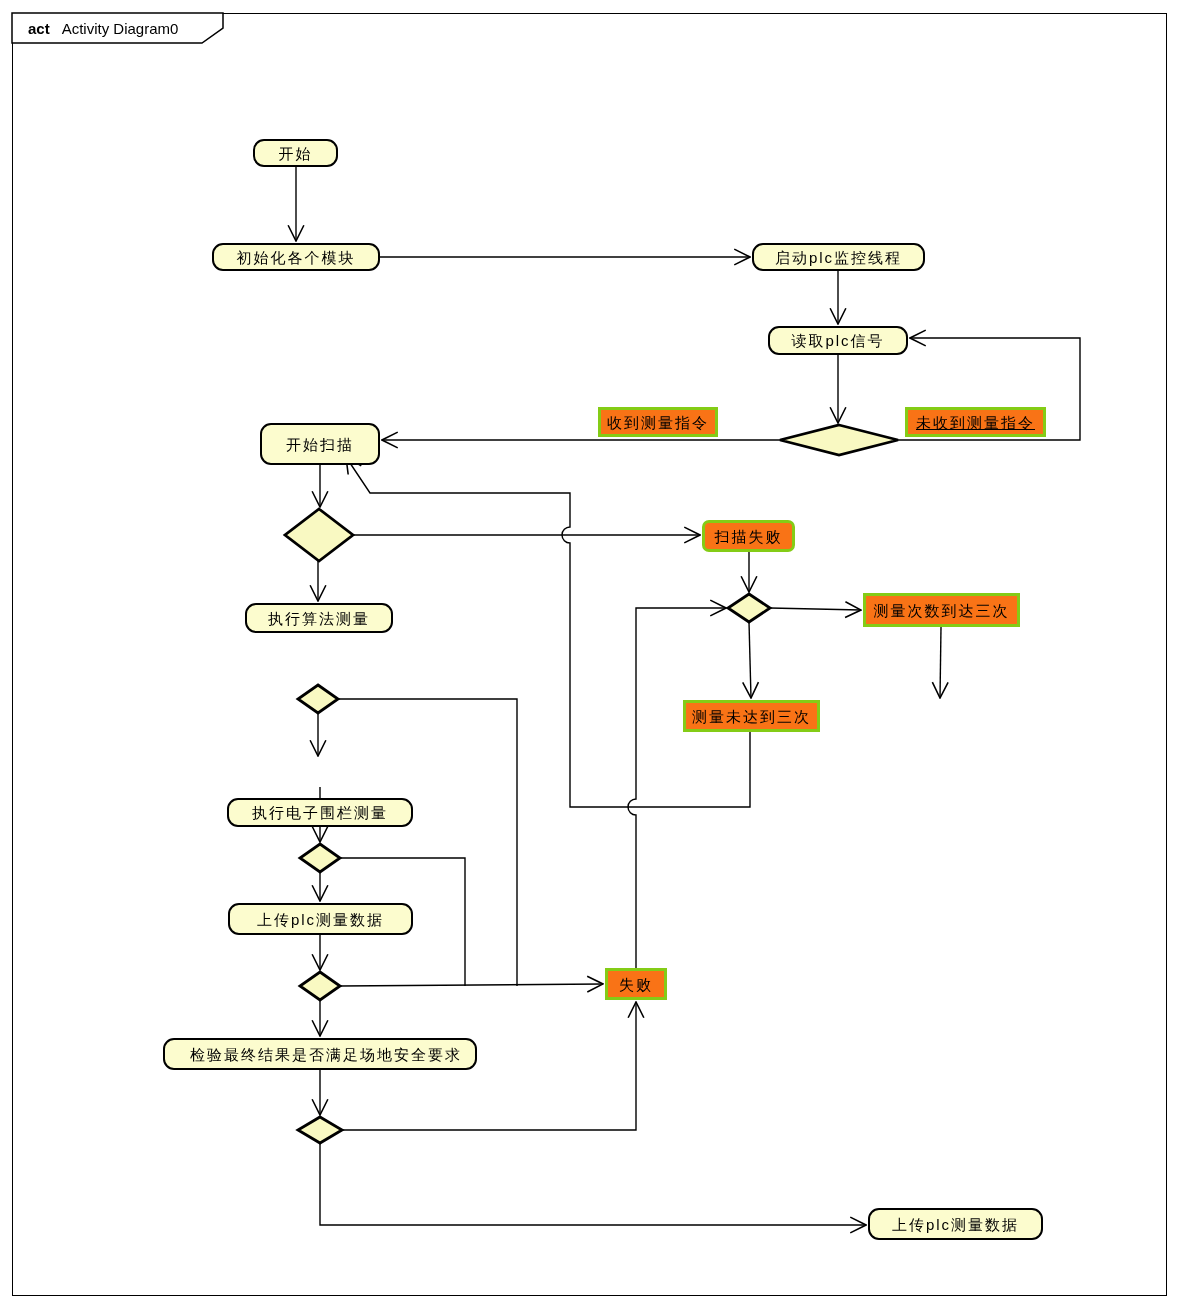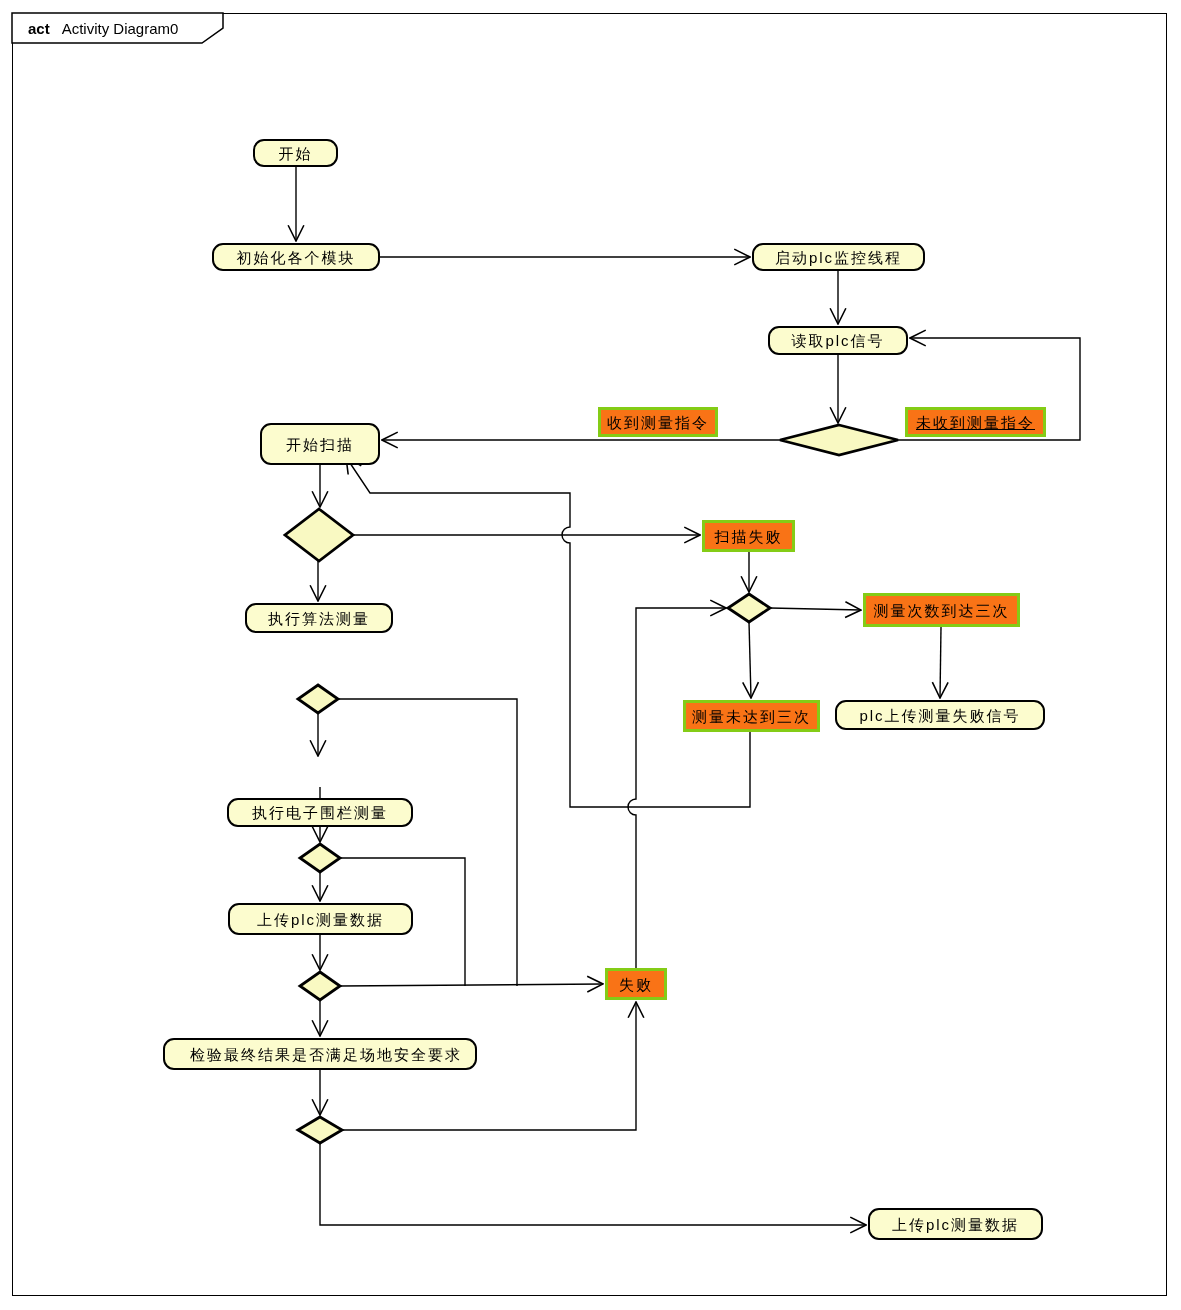--- a/index.html
+++ b/index.html
@@ -118,23 +118,22 @@
 
   <div class="node activity" style="left:253px;top:139px;width:85px;height:28px;">开始</div>
   <div class="node activity" style="left:212px;top:243px;width:168px;height:28px;">初始化各个模块</div>
   <div class="node activity" style="left:752px;top:243px;width:173px;height:28px;">启动plc监控线程</div>
   <div class="node activity" style="left:768px;top:326px;width:140px;height:29px;">读取plc信号</div>
   <div class="node activity" style="left:260px;top:423px;width:120px;height:42px;">开始扫描</div>
   <div class="node activity" style="left:245px;top:603px;width:148px;height:30px;">执行算法测量</div>
   <div class="node activity" style="left:227px;top:758px;width:186px;height:29px;margin-top:40px;">执行电子围栏测量</div>
   <div class="node activity" style="left:228px;top:903px;width:185px;height:32px;">上传plc测量数据</div>
   <div class="node activity" style="left:163px;top:1038px;width:314px;height:32px;padding-left:12px;">检验最终结果是否满足场地安全要求</div>
-  <div class="node activity" style="left:835px;top:700px;width:210px;height:30px;">plc上传测量失败信号</div>
   <div class="node activity" style="left:868px;top:1208px;width:175px;height:32px;">上传plc测量数据</div>
 
   <div class="node note" style="left:598px;top:407px;width:120px;height:30px;">收到测量指令</div>
   <div class="node note" style="left:905px;top:407px;width:141px;height:30px;text-decoration:underline;">未收到测量指令</div>
-  <div class="node note" style="left:702px;top:520px;width:93px;height:32px;">扫描失败</div>
+  <div class="node note" style="left:702px;top:520px;width:93px;height:32px;border-radius:7px;">扫描失败</div>
   <div class="node note" style="left:863px;top:593px;width:157px;height:34px;">测量次数到达三次</div>
   <div class="node note" style="left:683px;top:700px;width:137px;height:32px;">测量未达到三次</div>
   <div class="node note" style="left:605px;top:968px;width:62px;height:32px;">失败</div>
 
 </div>
 
 </body></html>

